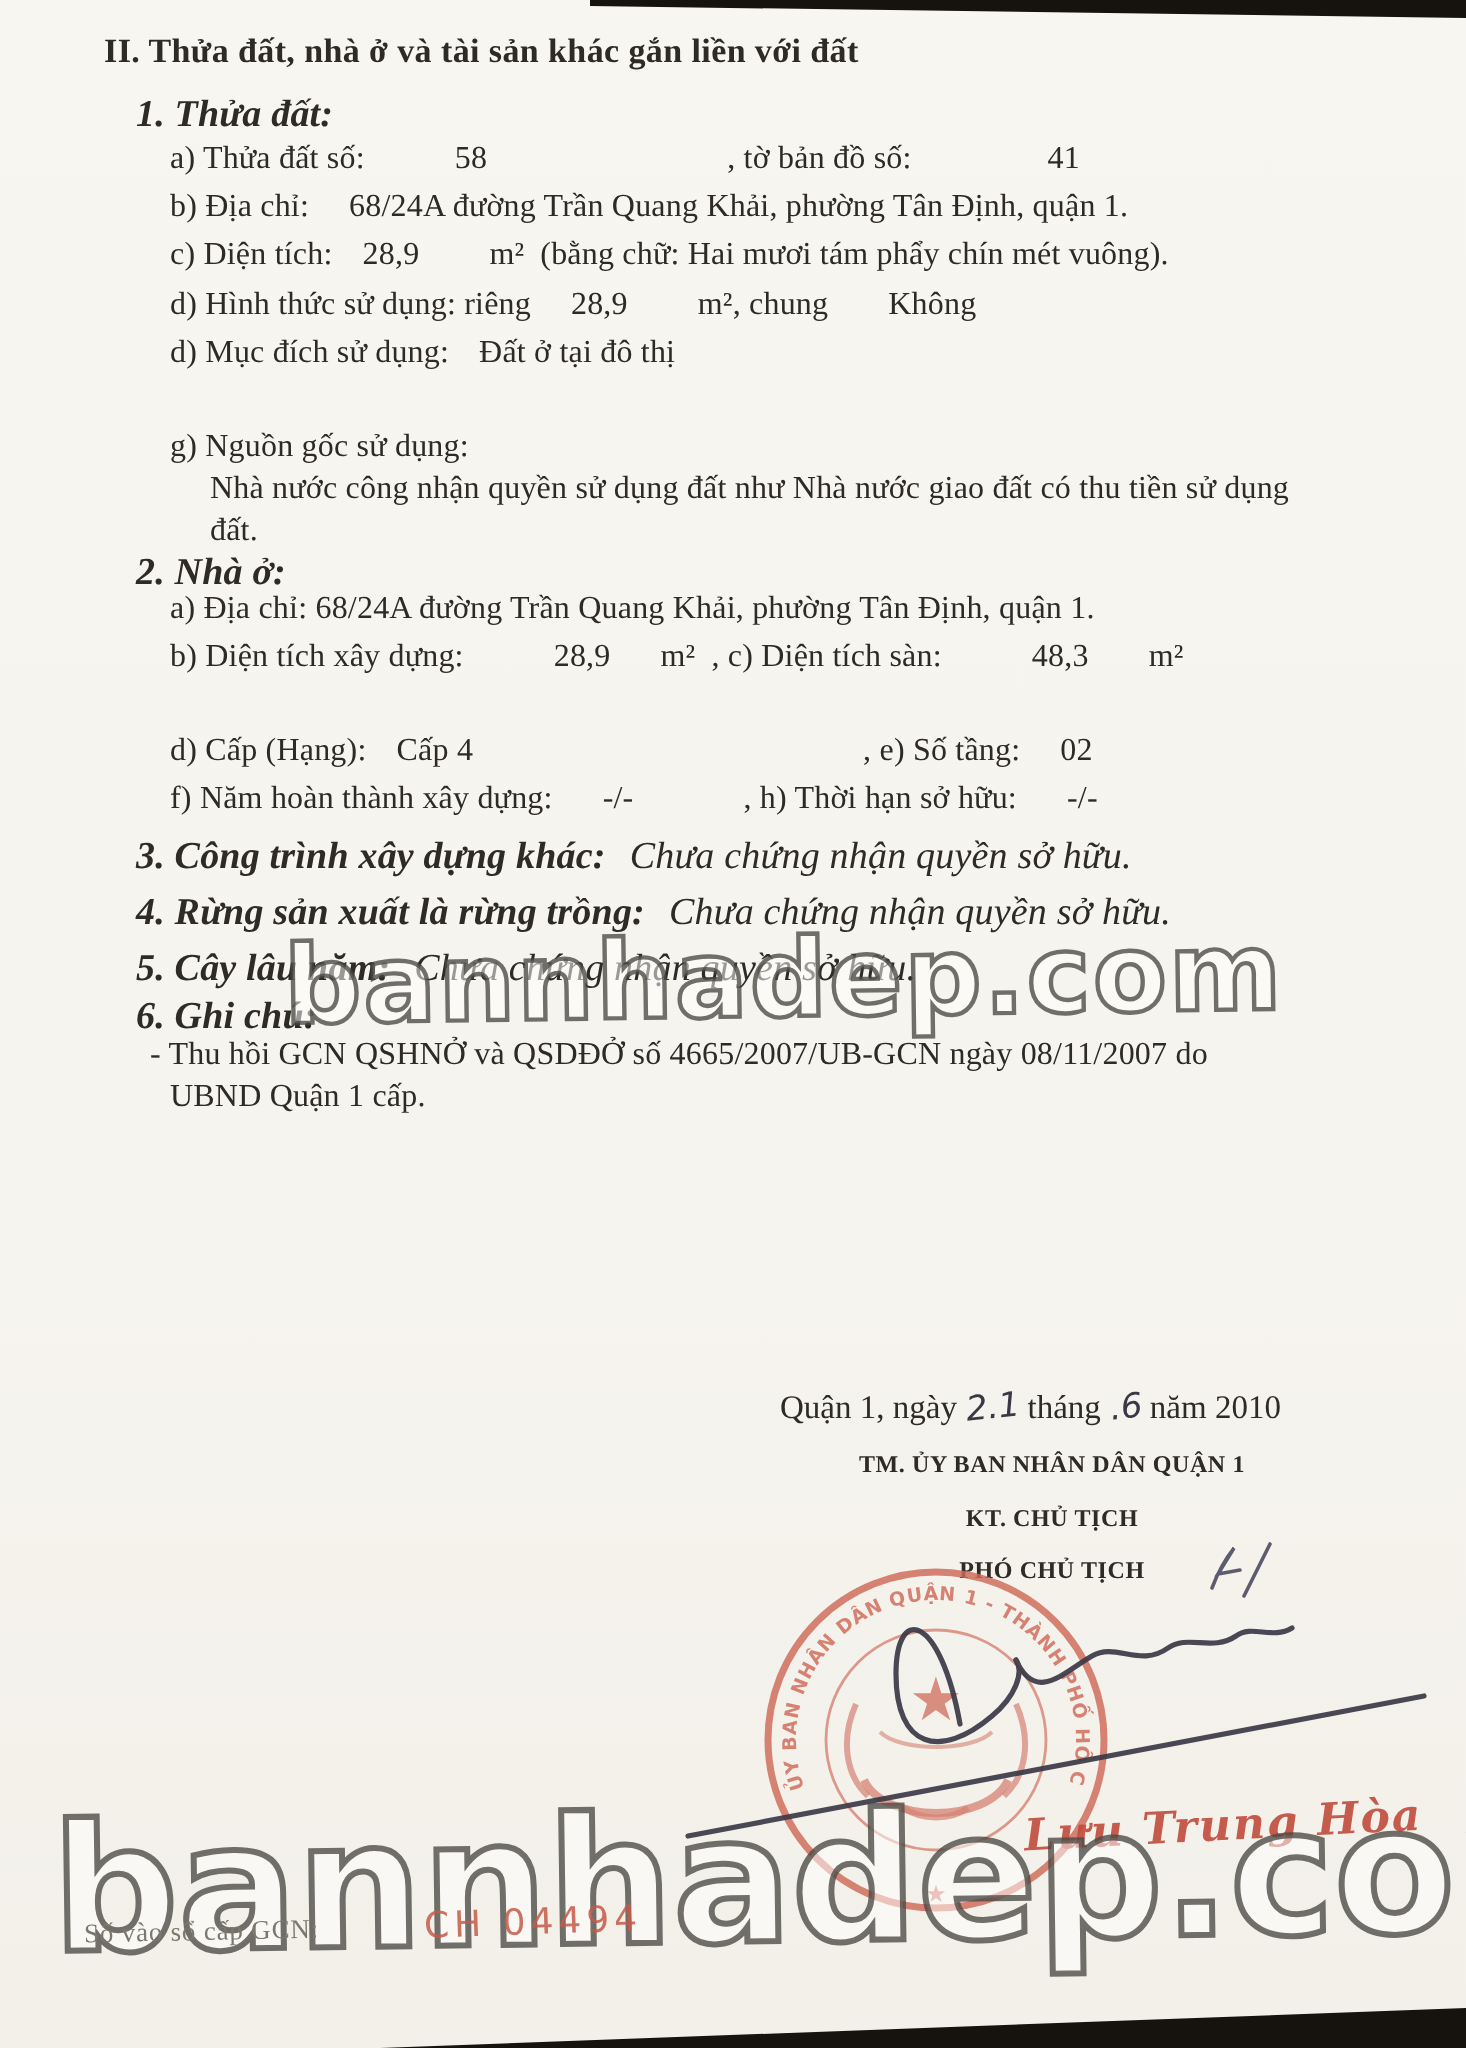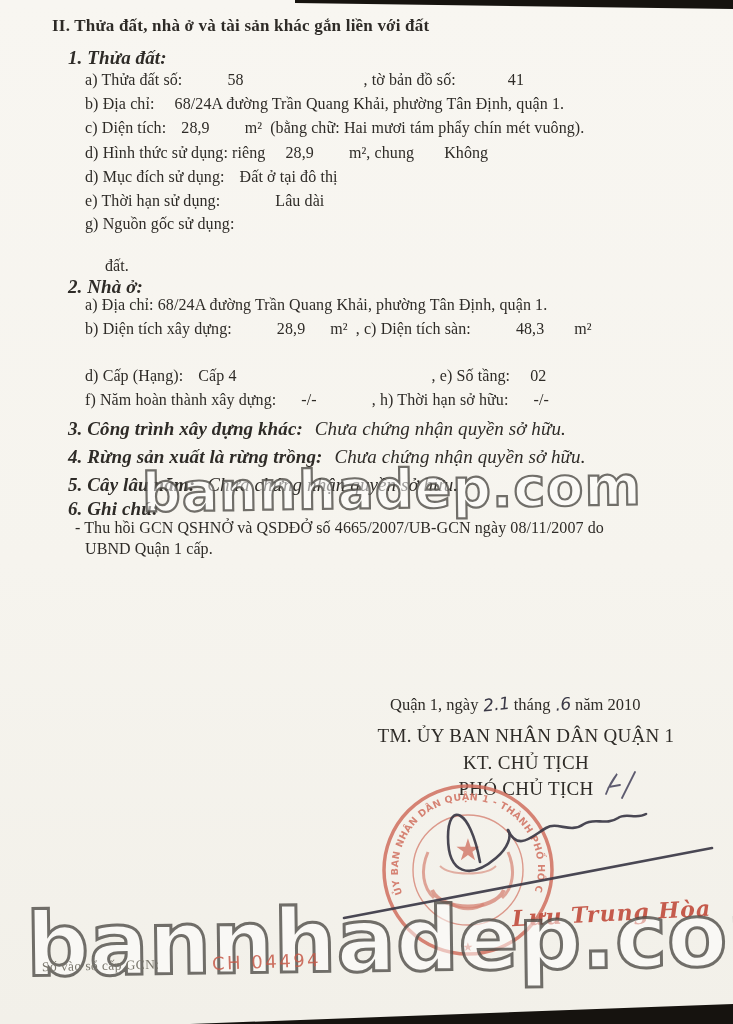--- a/index.html
+++ b/index.html
@@ -6,23 +6,23 @@
   .page{position:relative;width:733px;height:1024px;overflow:hidden;
     background:linear-gradient(180deg,#f8f6f1 0%,#f6f4ee 55%,#f2f0e9 100%);
     font-family:"Liberation Serif",serif;color:#2e2b27;}
   .ln{position:absolute;left:85px;white-space:nowrap;font-size:16px;letter-spacing:.1px;}
   .ttl{left:52px;font-weight:bold;font-size:17px;letter-spacing:.2px;}
   .bi{left:68px;font-weight:bold;font-style:italic;font-size:19px;}
   .it{}
   .ind{left:105px;}
   .m8{margin-left:8px}.m12{margin-left:12px}.m15{margin-left:15px}.m20{margin-left:20px}
   .m25{margin-left:25px}.m30{margin-left:30px}.m35{margin-left:35px}.m45{margin-left:45px}
-  .m55{margin-left:55px}.m68{margin-left:52px}.m120{margin-left:120px}.m195{margin-left:195px}
-  .center-col{position:absolute;left:348px;width:356px;text-align:center;font-weight:normal;
-    font-size:19px;letter-spacing:.3px;white-space:nowrap;}
+  .m55{margin-left:55px}.m68{margin-left:68px}.m120{margin-left:120px}.m195{margin-left:195px}
+  .center-col{position:absolute;left:348px;width:356px;text-align:center;font-weight:bold;
+    font-size:12px;letter-spacing:.3px;white-space:nowrap;}
   .date-line{position:absolute;left:390px;top:694px;font-size:16.5px;white-space:nowrap;}
   .hw{font-family:"DejaVu Sans",sans-serif;font-style:italic;display:inline-block;
     color:#3a3846;font-size:17px;transform:rotate(-6deg);}
   .wm{position:absolute;font-family:"DejaVu Sans",sans-serif;font-weight:bold;white-space:nowrap;
     color:rgba(255,255,255,.52);-webkit-text-stroke:2.2px rgba(74,72,67,.78);
     letter-spacing:1px;transform:rotate(-.8deg);z-index:30;}
   .wm1{font-size:54px;left:142px;top:458px;}
   .wm2{font-size:88px;left:26px;top:888px;-webkit-text-stroke-width:3px;letter-spacing:0;}
   .stamp{position:absolute;left:368px;top:770px;opacity:.82;z-index:10;}
   .sig{position:absolute;left:330px;top:792px;z-index:20;}
@@ -59,27 +59,25 @@
   </div>
 
   <div class="ln" style="top:144px">
     <span>d) Hình thức sử dụng: riêng</span><span class="m20">28,9</span><span class="m35">m², chung</span><span class="m30">Không</span>
   </div>
 
   <div class="ln" style="top:168px">
     <span>d) Mục đích sử dụng:</span><span class="m15">Đất ở tại đô thị</span>
   </div>
 
-  <div class="ln" style="top:192px">
-    <span>e) Thời hạn sử dụng:</span><span class="m55">Lâu dài</span>
-  </div>
 
   <div class="ln" style="top:215px">
     <span>g) Nguồn gốc sử dụng:</span>
   </div>
+  <div class="ln ind" style="top:236px">Nhà nước công nhận quyền sử dụng đất như Nhà nước giao đất có thu tiền sử dụng</div>
   <div class="ln ind" style="top:257px">đất.</div>
 
   <div class="ln bi" style="top:276px">2. Nhà ở:</div>
 
   <div class="ln" style="top:296px">a) Địa chỉ: 68/24A đường Trần Quang Khải, phường Tân Định, quận 1.</div>
 
   <div class="ln" style="top:320px">
     <span>b) Diện tích xây dựng:</span><span class="m45">28,9</span><span class="m25">m²</span><span class="m8">, c) Diện tích sàn:</span><span class="m45">48,3</span><span class="m30">m²</span>
   </div>
 

